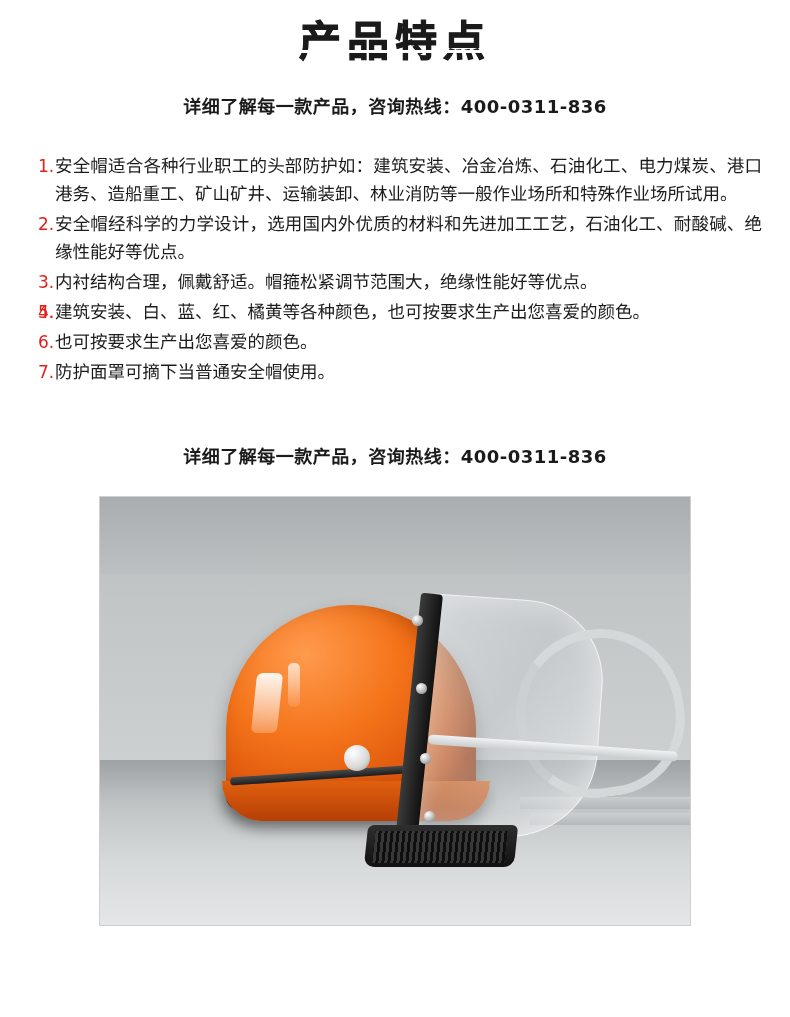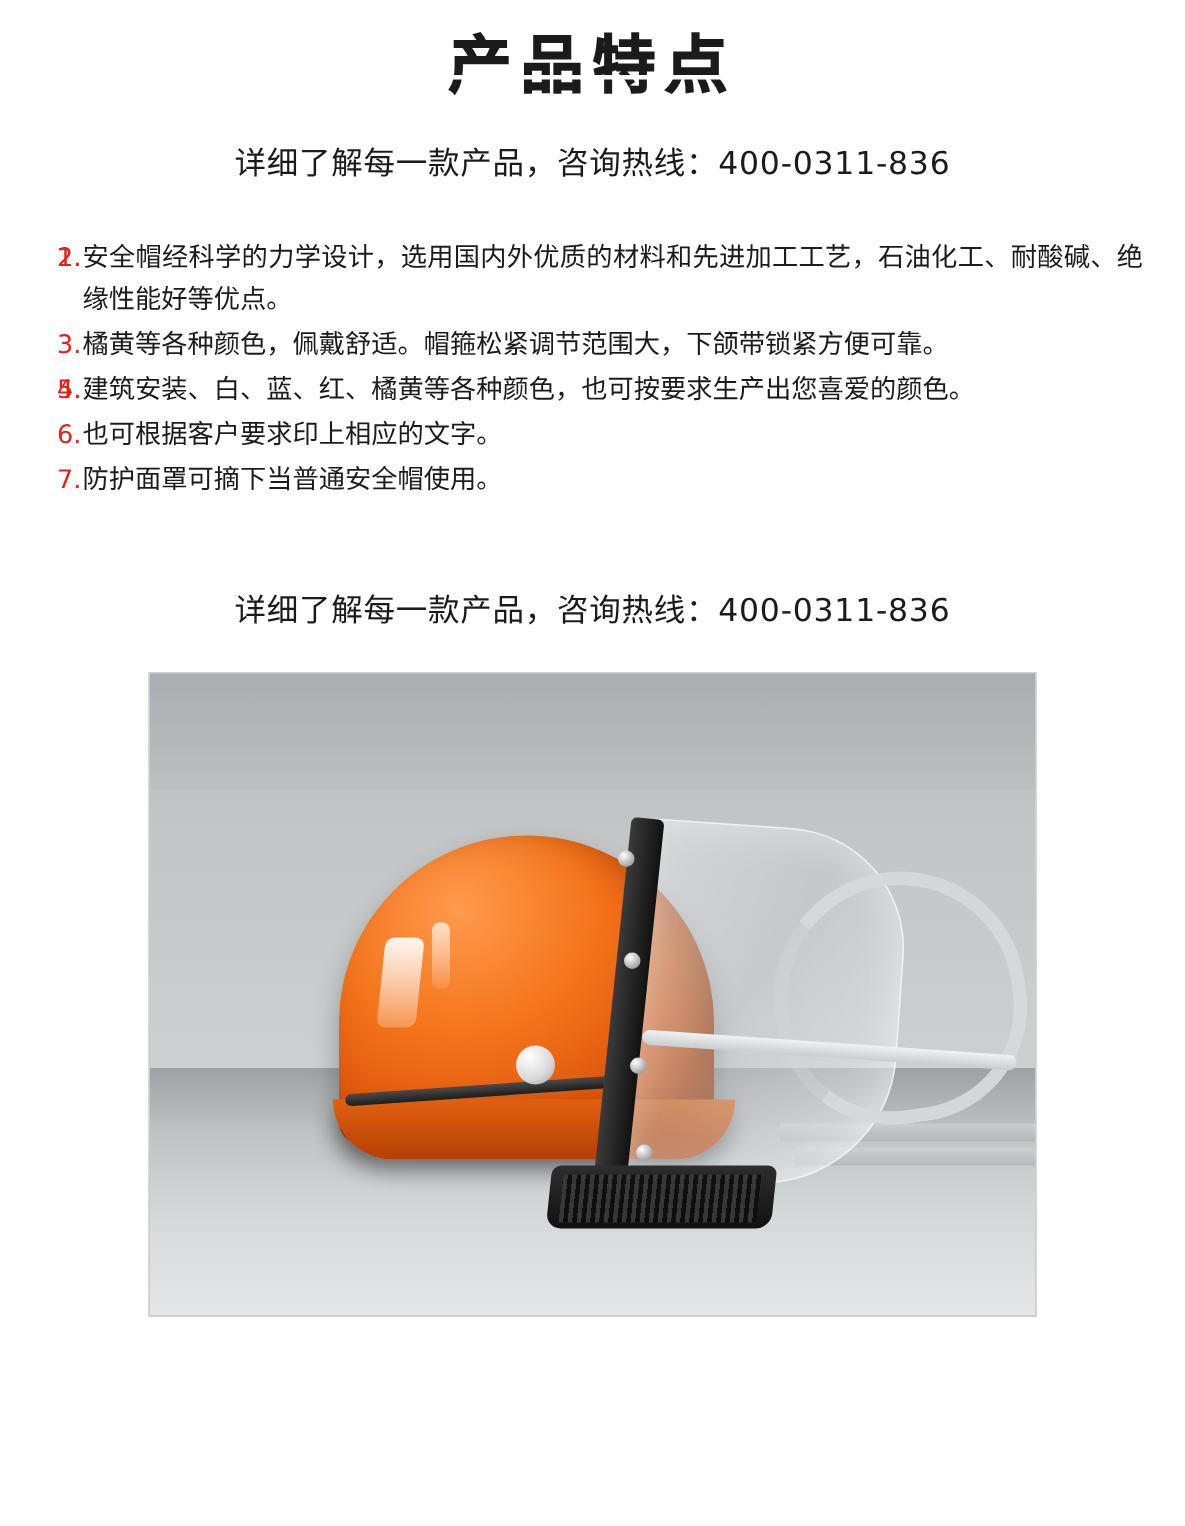--- a/index.html
+++ b/index.html
@@ -20,21 +20,21 @@
     height: 1017px;
     position: relative;
   }
 
   
   .section-title {
     text-align: center;
     font-weight: bold;
     letter-spacing: 6px;
     color: #1b1b1b;
-    font-family: Liberation Serif, serif;
+    font-family: Liberation Mono, monospace;
   }
   .section-title .txt {
     display: inline-block;
     font-size: 42px;
     line-height: 1;
     font-weight: bold;
     -webkit-text-stroke: 1px #1b1b1b;
     position: relative;
   }
   
@@ -50,22 +50,22 @@
     right: -2px;
     height: 3px;
     background: #ffffff;
     pointer-events: none;
   }
   .title-wrap::before { top: 30%; }
   .title-wrap::after  { top: 62%; }
 
   .section-sub {
     text-align: center;
-    font-size: 21px;
-    font-weight: normal;
+    font-size: 18px;
+    font-weight: bold;
     color: #1b1b1b;
     letter-spacing: 0.5px;
   }
 
   
   .features {
     margin: 0;
     padding: 0 28px 0 38px;
     list-style: none;
   }
@@ -283,39 +283,40 @@
   </div>
 
   <div style="height:26px"></div>
   <div class="section-sub">详细了解每一款产品，咨询热线：400-0311-836</div>
 
   <div style="height:34px"></div>
 
   <ul class="features">
     <li class="feature-item">
       <span class="feature-num">1.</span>
+      <span>安全帽适合各种行业职工的头部防护如：建筑安装、冶金冶炼、石油化工、电力煤炭、港口港务、造船重工、矿山矿井、运输装卸、林业消防等一般作业场所和特殊作业场所试用。</span>
     </li>
     <li class="feature-item">
       <span class="feature-num">2.</span>
       <span>安全帽经科学的力学设计，选用国内外优质的材料和先进加工工艺，石油化工、耐酸碱、绝缘性能好等优点。</span>
     </li>
     <li class="feature-item">
       <span class="feature-num">3.</span>
-      <span>橘黄等各种颜色，佩戴舒适。帽箍松紧调节范围大，下颌带锁紧方便可靠。</span>
+      <span>内衬结构合理，佩戴舒适。帽箍松紧调节范围大，绝缘性能好等优点。</span>
     </li>
     <li class="feature-item">
       <span class="feature-num">4.</span>
     </li>
     <li class="feature-item">
       <span class="feature-num">5.</span>
       <span>建筑安装、白、蓝、红、橘黄等各种颜色，也可按要求生产出您喜爱的颜色。</span>
     </li>
     <li class="feature-item">
       <span class="feature-num">6.</span>
-      <span>也可根据客户要求印上相应的文字。</span>
+      <span>也可按要求生产出您喜爱的颜色。</span>
     </li>
     <li class="feature-item">
       <span class="feature-num">7.</span>
       <span>防护面罩可摘下当普通安全帽使用。</span>
     </li>
   </ul>
 
   <div style="height:28px"></div>
 
   <div style="height:26px"></div>

